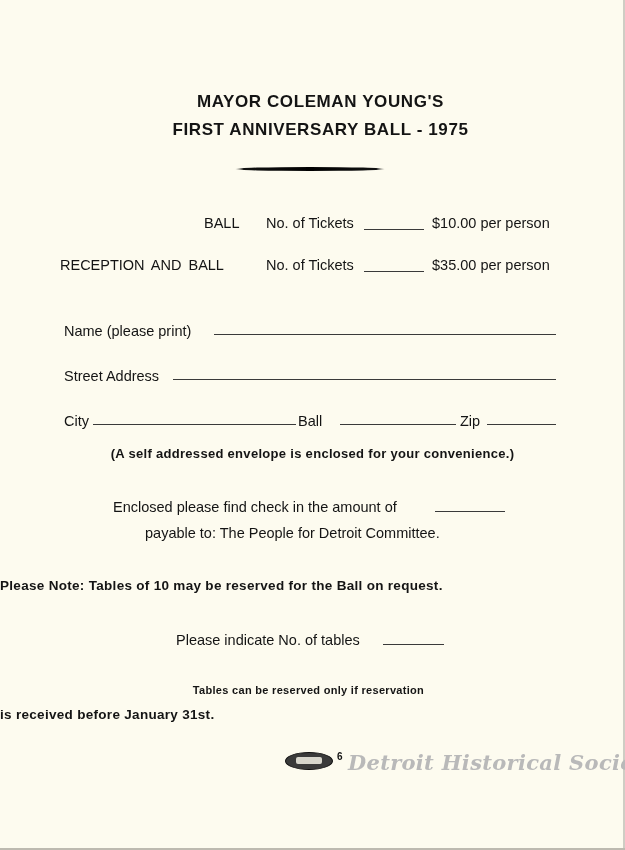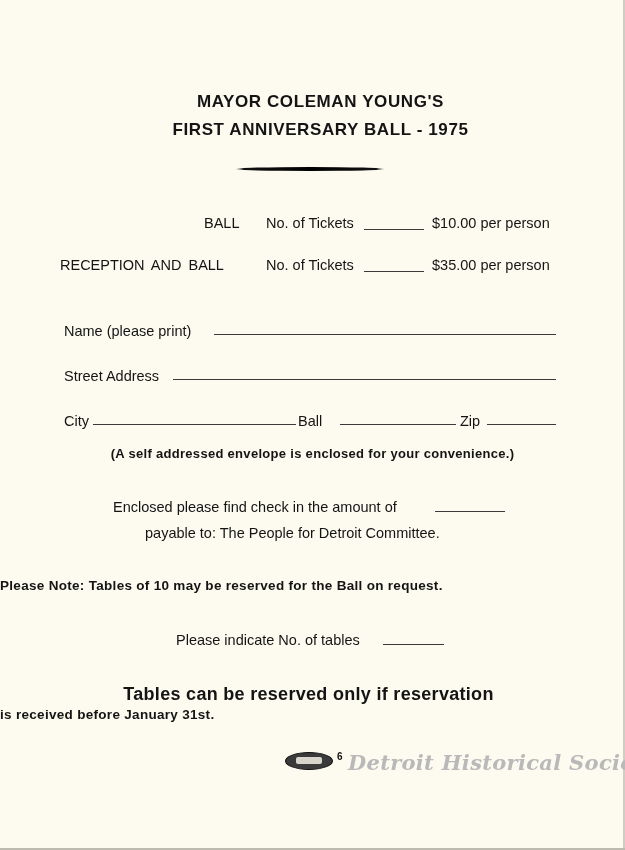--- a/index.html
+++ b/index.html
@@ -60,18 +60,18 @@
 
 <div class="t" style="top:499px; left:113px">Enclosed please find check in the amount of</div>
 <div class="line" style="top:511px; left:435px; width:70px"></div>
 <div class="t" style="top:525px; left:145px">payable to: The People for Detroit Committee.</div>
 
 <div class="t it" style="top:578px; left:0; width:617px; text-align:left; font-size:13.5px">Please Note: Tables of 10 may be reserved for the Ball on request.</div>
 
 <div class="t" style="top:632px; left:176px">Please indicate No. of tables</div>
 <div class="line" style="top:644px; left:383px; width:61px"></div>
 
-<div class="t it" style="top:684px; left:0; width:617px; text-align:center; font-size:18px">Tables can be reserved only if reservation</div>
+<div class="t it" style="top:684px; left:0; width:617px; text-align:center; font-size:11px">Tables can be reserved only if reservation</div>
 <div class="t it" style="top:707px; left:0; width:617px; text-align:left; font-size:13.5px">is received before January 31st.</div>
 
 <div class="logo"></div>
 <div class="t pageno" style="top:751px; left:337px">6</div>
 <div class="wm">Detroit Historical Society</div>
 
 </body></html>

